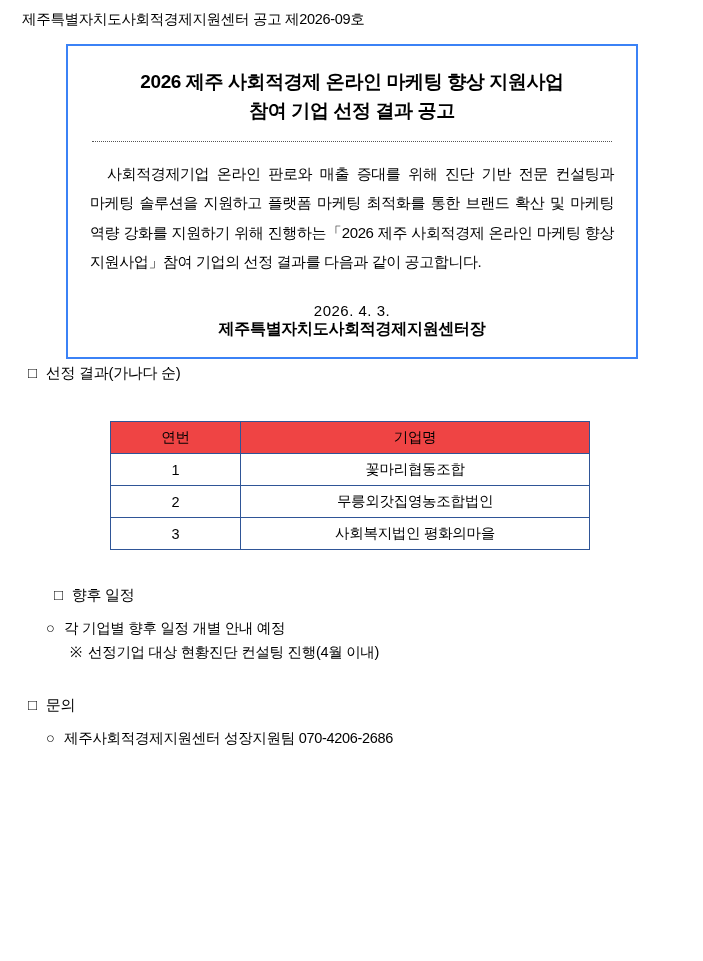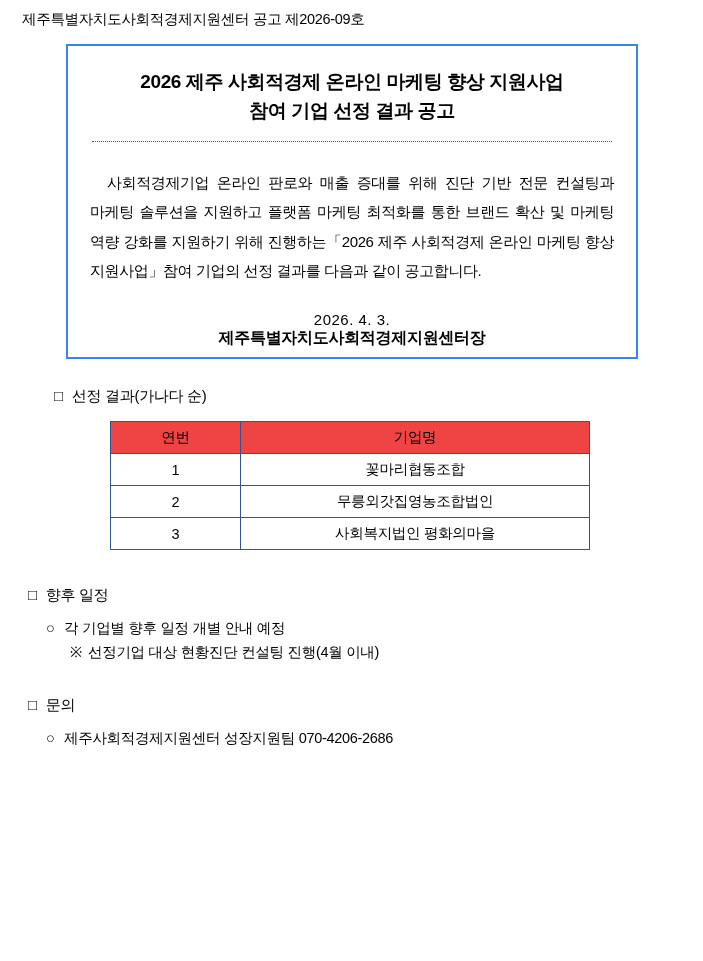--- a/index.html
+++ b/index.html
@@ -54,21 +54,21 @@
   }
   .notice-title .line2 {
     display: block;
   }
   .divider {
     border: 0;
     border-top: 1px dotted #555;
     margin: 16px 2px 0 2px;
   }
   .notice-body {
-    margin-top: 26px;
+    margin-top: 17px;
     font-size: 15px;
     line-height: 1.95;
     letter-spacing: -0.4px;
     text-align: justify;
     text-indent: 17px;
     word-break: keep-all;
   }
   .notice-date {
     margin-top: 26px;
     text-align: center;
@@ -86,22 +86,22 @@
   .section {
     position: absolute;
     left: 28px;
     font-size: 15px;
     letter-spacing: -0.3px;
   }
   .section .box-mark {
     display: inline-block;
     margin-right: 9px;
   }
-  .sec-result { top: 387px; margin-left: 26px; }
-  .sec-schedule { top: 586px; }
+  .sec-result { top: 364px; }
+  .sec-schedule { top: 586px; margin-left: 26px; }
   .sec-contact { top: 696px; }
 
   
   .result-table {
     position: absolute;
     top: 421px;
     left: 110px;
     width: 480px;
     border-collapse: collapse;
     font-size: 14.5px;

